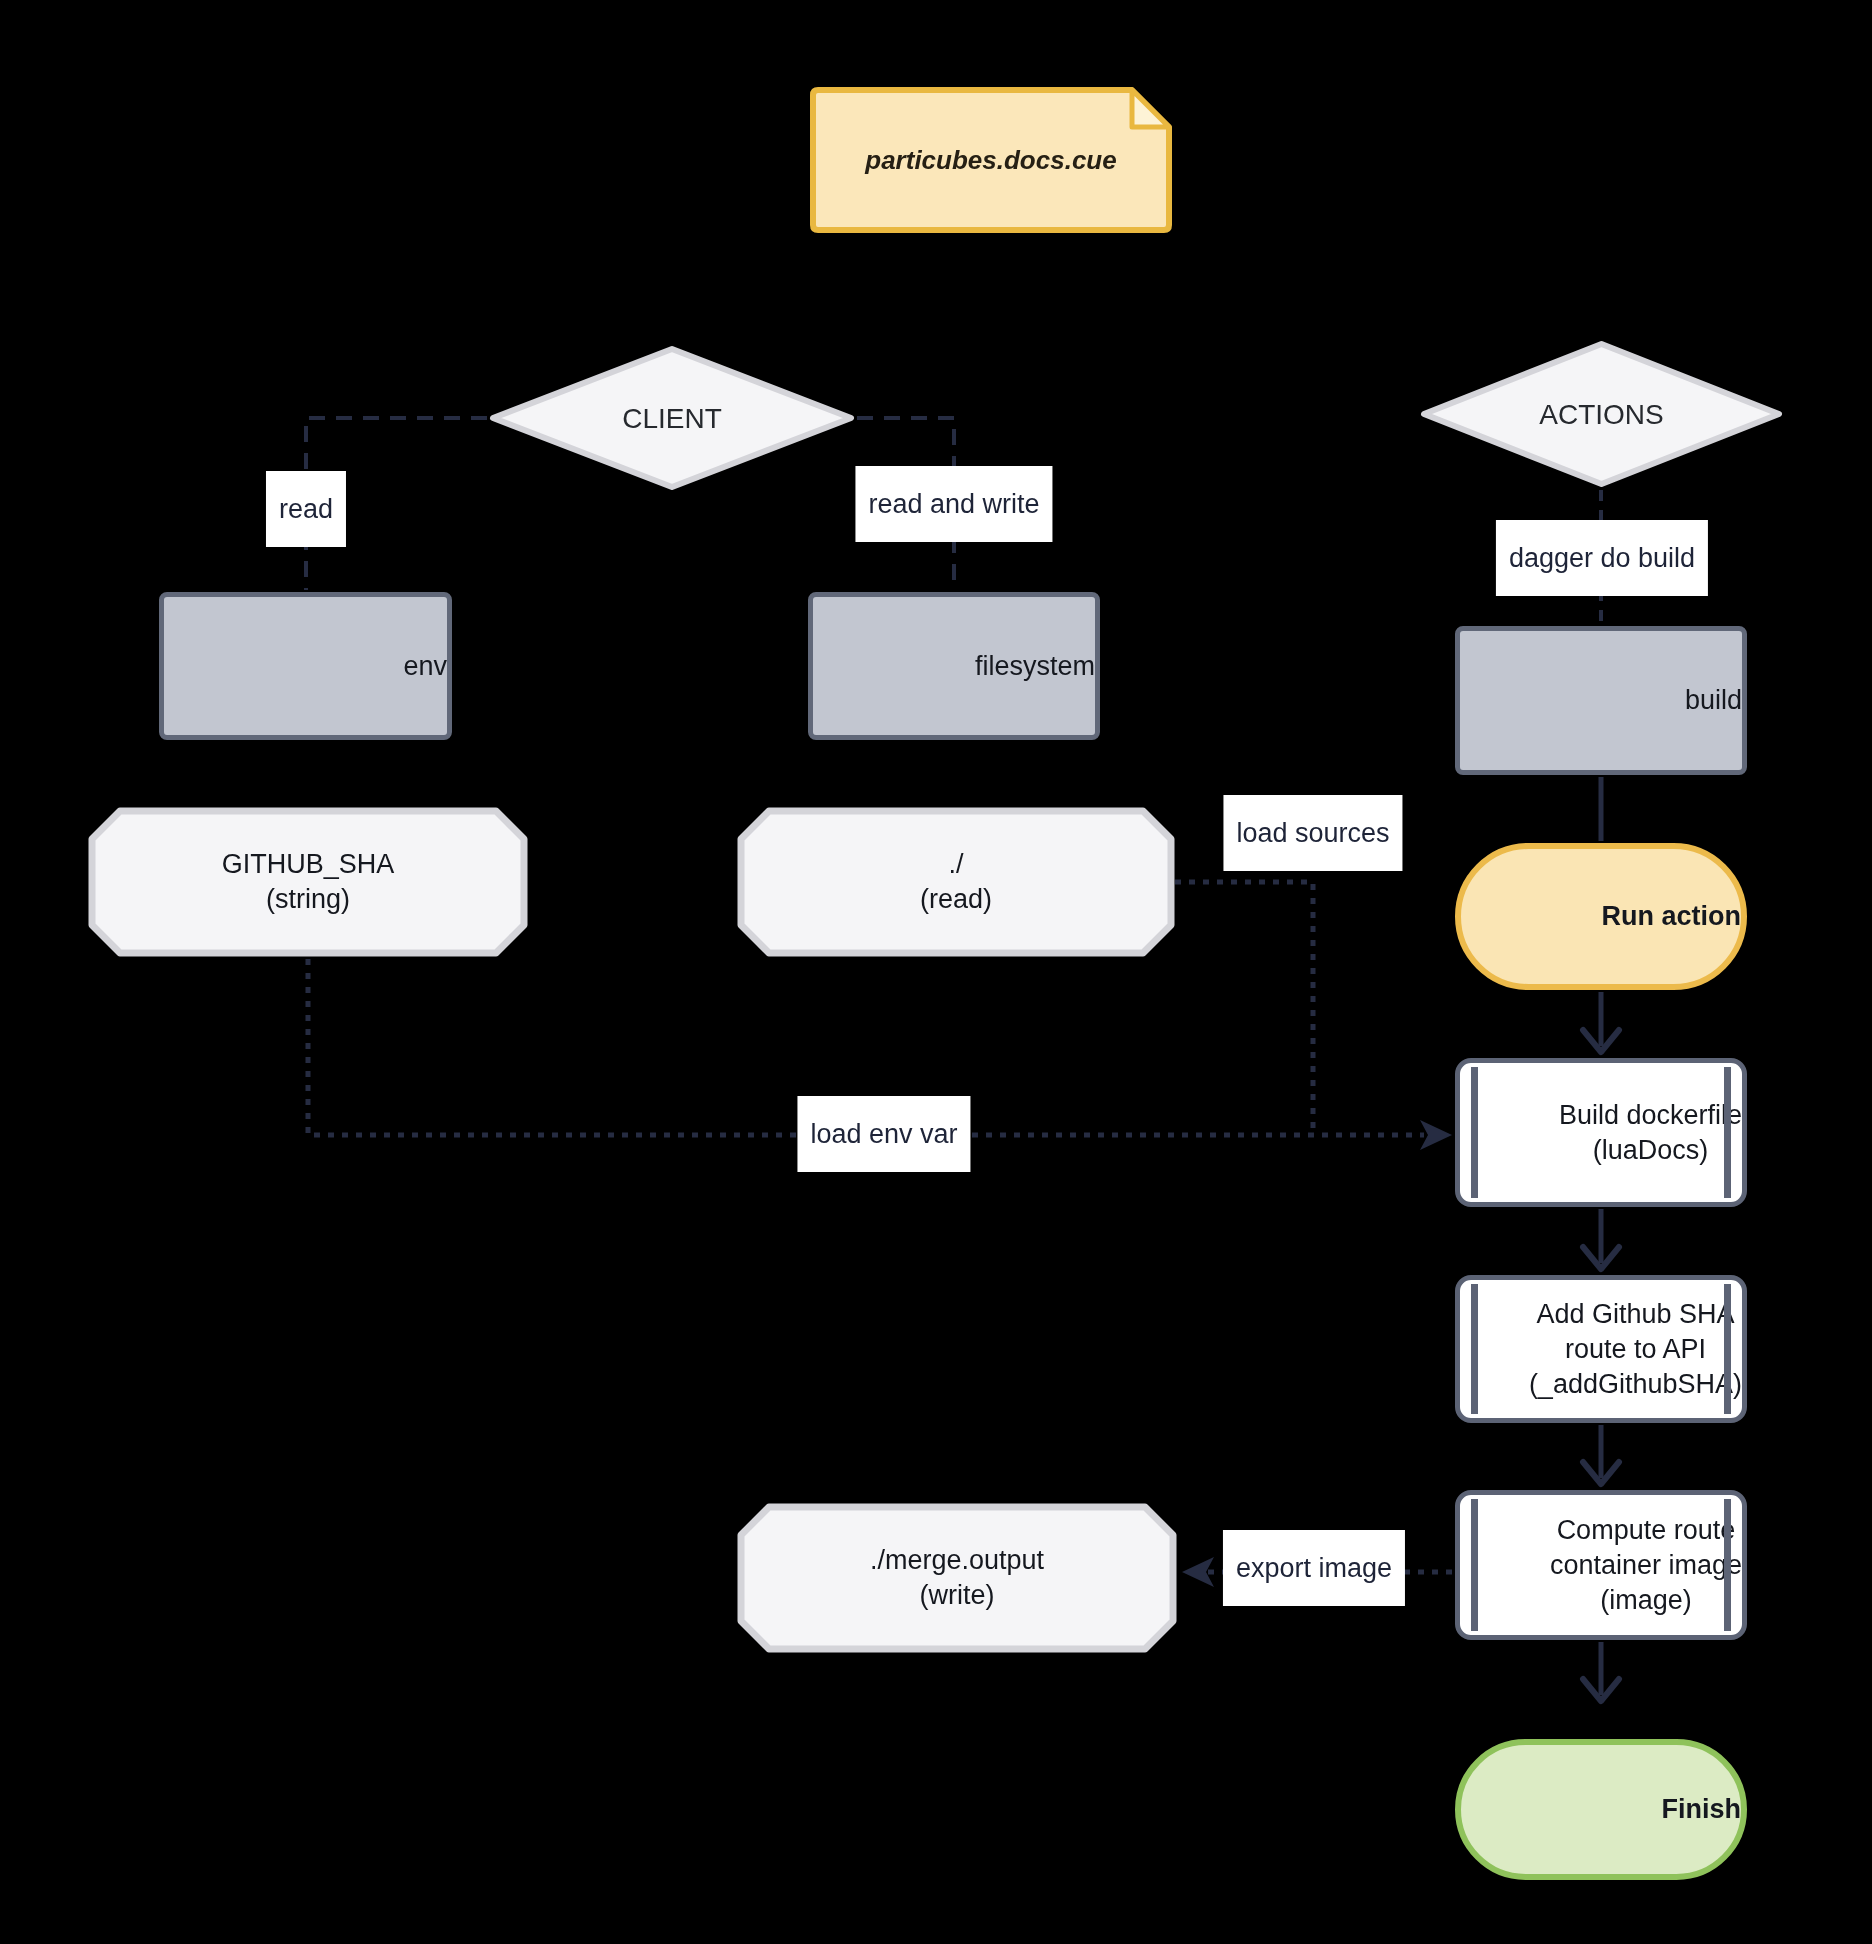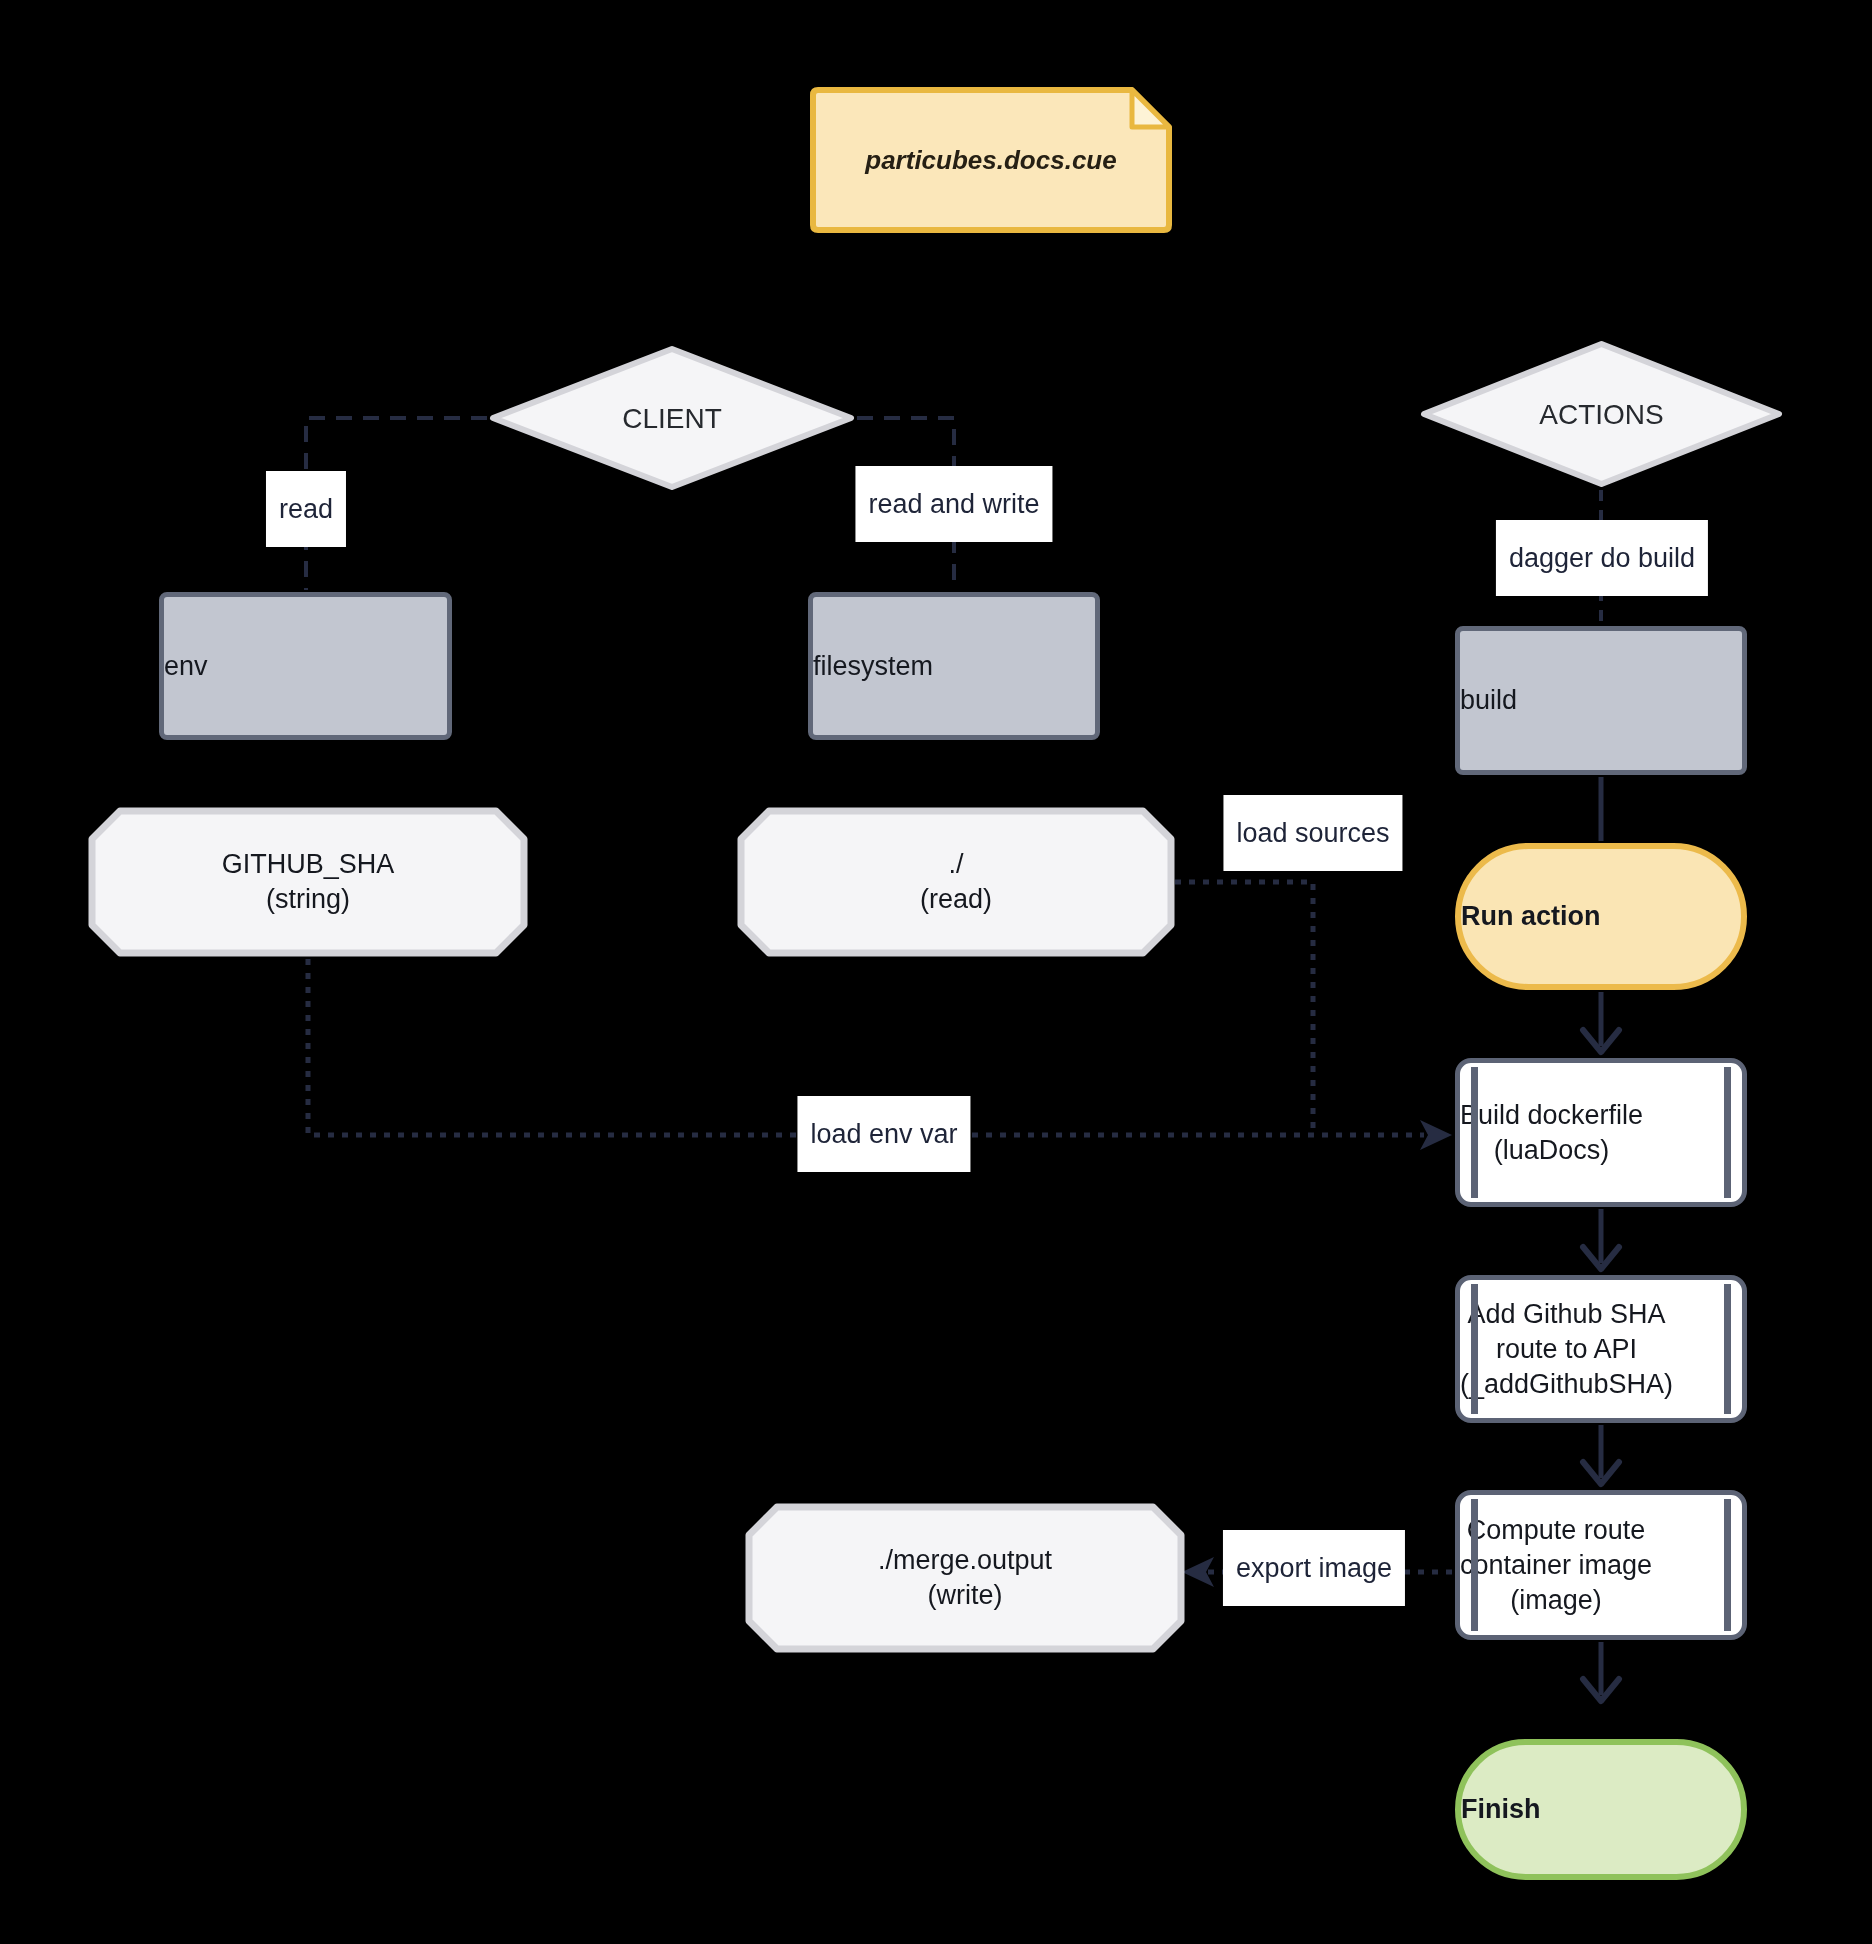--- a/index.html
+++ b/index.html
@@ -1,20 +1,20 @@
 <!DOCTYPE html>
 <html><head>
 <meta charset="utf-8">
 <style>
   html,body{margin:0;padding:0;background:#000;}
   #stage{position:relative;width:1872px;height:1944px;background:#000;overflow:hidden;
          font-family:"Liberation Sans","DejaVu Sans",sans-serif;}
   #edges{position:absolute;left:0;top:0;width:1872px;height:1944px;}
 
-  .node{position:absolute;display:flex;align-items:center;justify-content:flex-start;box-sizing:border-box;}
+  .node{position:absolute;display:flex;align-items:center;justify-content:flex-end;box-sizing:border-box;}
   .node-label{white-space:pre-line;text-align:center;font-size:27px;line-height:35px;color:#15181f;}
 
   .rect-node{background:#c2c6d0;border:5px solid #616879;border-radius:8px;}
 
   .subroutine{background:#ffffff;border:5px solid #5c6375;border-radius:16px;}
   .subroutine::before,.subroutine::after{content:"";position:absolute;top:4px;bottom:4px;width:7px;background:#5c6375;}
   .subroutine::before{left:11px;}
   .subroutine::after{right:11px;}
 
   .stadium{border-radius:999px;}
@@ -116,21 +116,21 @@
   </div>
 
   <div class="shape-holder" style="left:737px;top:807px;width:438px;height:150px;">
     <svg width="438" height="150" viewBox="0 0 438 150">
       <polygon points="32,4 406,4 434,32 434,118 406,146 32,146 4,118 4,32" fill="#f5f5f7" stroke="#d4d4d9" stroke-width="7" stroke-linejoin="round"></polygon>
     </svg>
     <div class="node-label">./
 (read)</div>
   </div>
 
-  <div class="shape-holder" style="left:737px;top:1503px;width:440px;height:150px;margin-left:8px;">
+  <div class="shape-holder" style="left:737px;top:1503px;width:440px;height:150px;">
     <svg width="440" height="150" viewBox="0 0 440 150">
       <polygon points="32,4 408,4 436,32 436,118 408,146 32,146 4,118 4,32" fill="#f5f5f7" stroke="#d4d4d9" stroke-width="7" stroke-linejoin="round"></polygon>
     </svg>
     <div class="node-label">./merge.output
 (write)</div>
   </div>
 
   <div class="node stadium run-action" style="left:1455px;top:843px;width:292px;height:147px;">
     <div class="node-label">Run action</div>
   </div>

